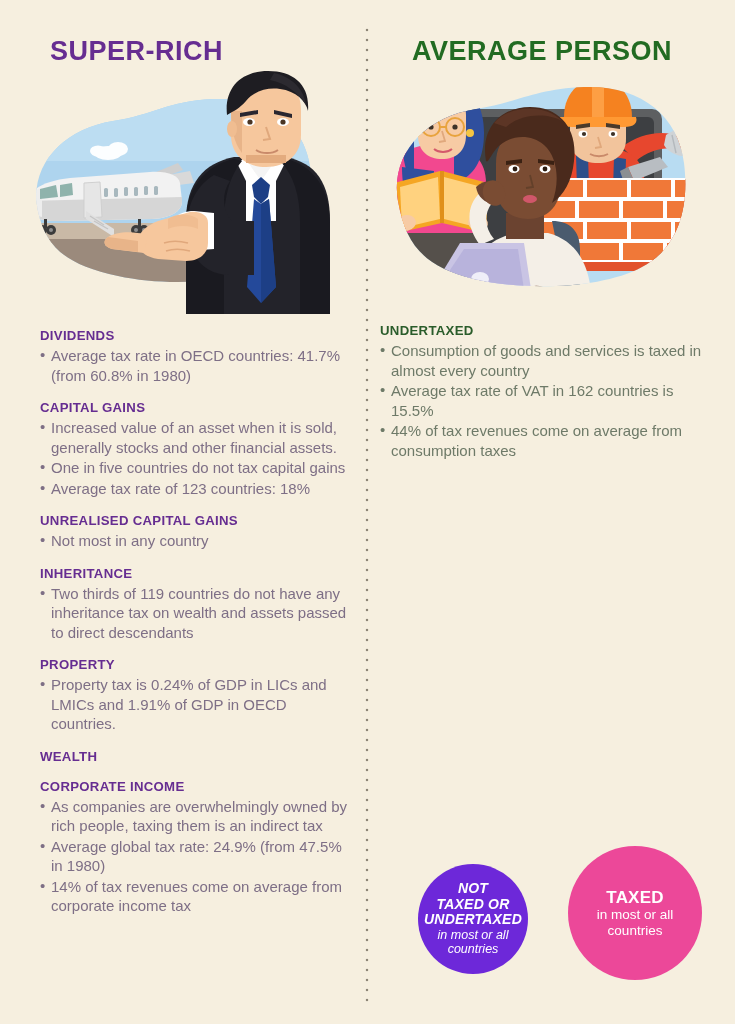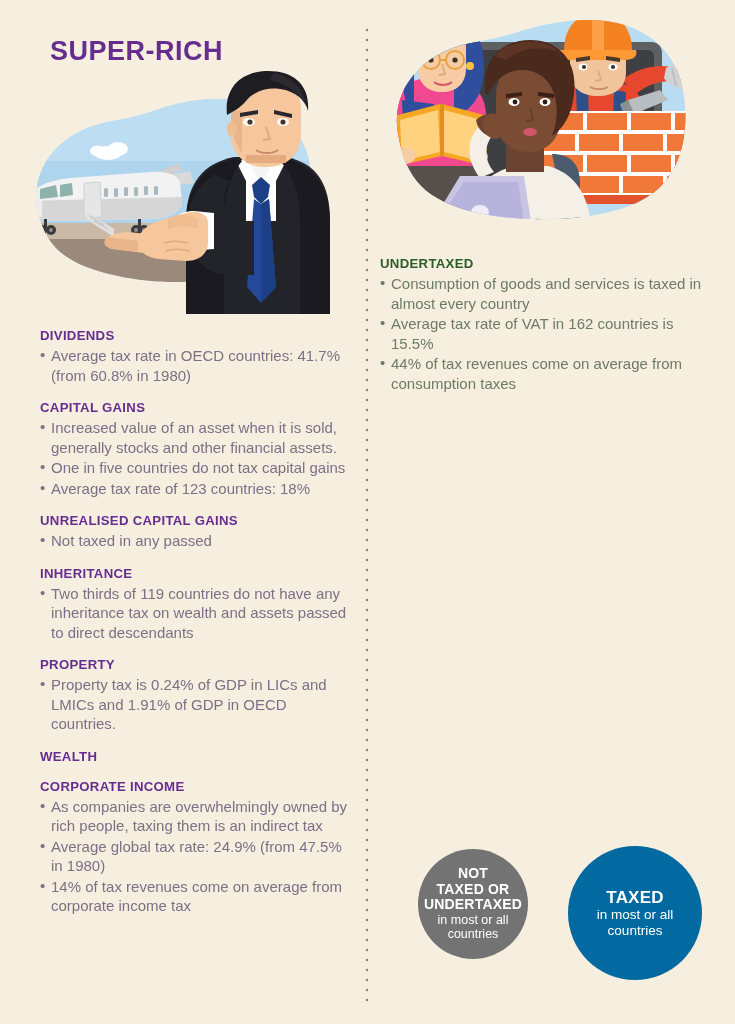--- a/index.html
+++ b/index.html
@@ -119,28 +119,29 @@
     position: absolute;
     border-radius: 50%;
     display: flex;
     flex-direction: column;
     align-items: center;
     justify-content: center;
     text-align: center;
     color: #ffffff;
   }
   .badge-purple {
-    left: 0; top: 1px;
+    left: 0; top: 16px;
     width: 110px; height: 110px;
-    background: #737373;
+    background: #6d28d9;
+    font-style: italic;
   }
   .badge-green {
     left: 150px; top: -2px;
     width: 134px; height: 134px;
-    background: #0369a1;
+    background: #ec4899;
   }
   .badge-strong {
     font-weight: bold;
     font-stretch: condensed;
     letter-spacing: 0.2px;
   }
   .badge-purple .badge-strong { font-size: 14px; line-height: 15.5px; }
   .badge-green  .badge-strong { font-size: 17px; line-height: 19px; }
   .badge-sub { font-size: 12.5px; line-height: 14.5px; }
   .badge-green .badge-sub { font-size: 13.5px; line-height: 16px; }
@@ -307,21 +308,21 @@
         <ul class="bullets">
           <li>Increased value of an asset when it is sold, generally stocks and other financial assets.</li>
           <li>One in five countries do not tax capital gains</li>
           <li>Average tax rate of 123 countries: 18%</li>
         </ul>
       </div>
 
       <div class="sec">
         <div class="sec-head left-head">UNREALISED CAPITAL GAINS</div>
         <ul class="bullets">
-          <li>Not taxed in any passed</li>
+          <li>Not most in any country</li>
         </ul>
       </div>
 
       <div class="sec">
         <div class="sec-head left-head">INHERITANCE</div>
         <ul class="bullets">
           <li>Two thirds of 119 countries do not have any inheritance tax on wealth and assets passed to direct descendants</li>
         </ul>
       </div>
 
@@ -343,20 +344,21 @@
           <li>Average global tax rate: 24.9% (from 47.5% in 1980)</li>
           <li>14% of tax revenues come on average from corporate income tax</li>
         </ul>
       </div>
 
     </div>
   </div>
 
   <div class="col col-right">
 
+    <div class="col-title">AVERAGE PERSON</div>
 
     <div class="illus illus-right">
       <svg width="330" height="238" viewBox="0 0 330 238" xmlns="http://www.w3.org/2000/svg">
         <defs>
           <clipPath id="blobR">
             <path d="M14,130 C6,84 40,46 92,38 C132,32 150,18 200,16 C256,14 294,44 300,92
                      C306,140 292,178 258,196 C218,218 140,220 90,208 C42,196 22,176 14,130 Z"></path>
           </clipPath>
         </defs>
         <g clip-path="url(#blobR)">

